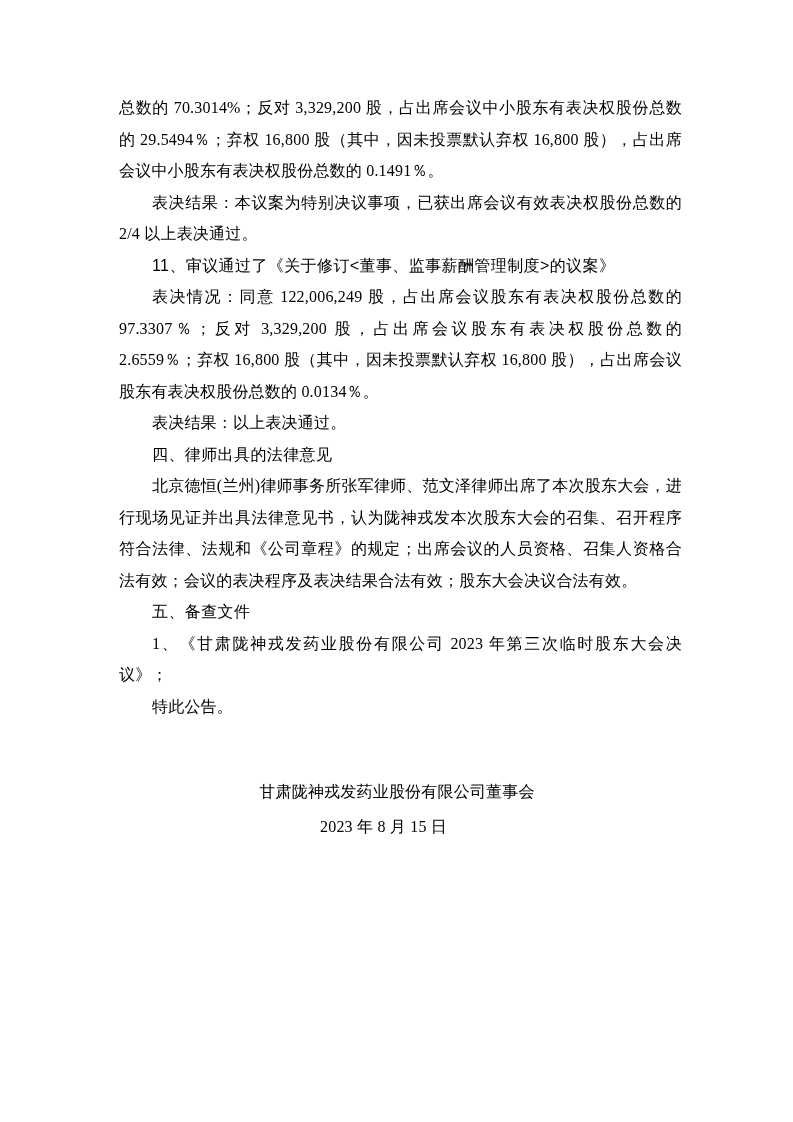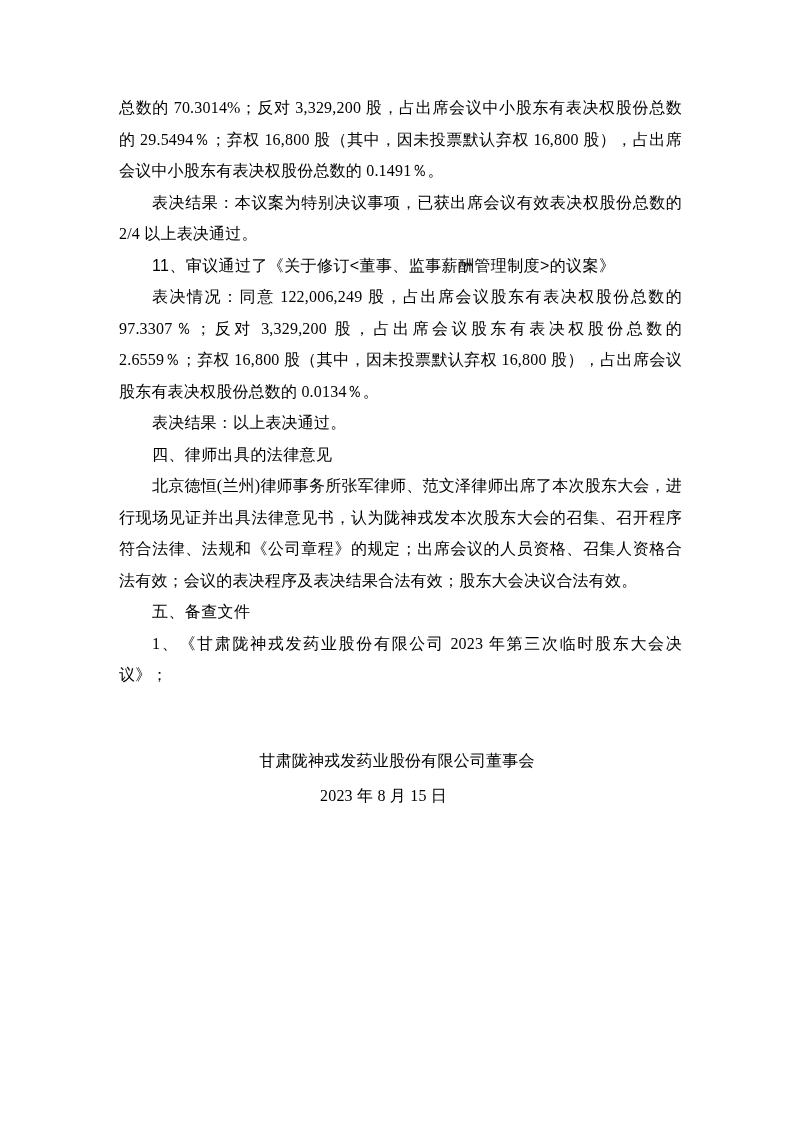--- a/index.html
+++ b/index.html
@@ -78,20 +78,21 @@
 
     <p class="para heading">四、律师出具的法律意见</p>
 
     <p class="para">北京德恒(兰州)律师事务所张军律师、范文泽律师出席了本次股东大会，进行现场见证并出具法律意见书，认为陇神戎发本次股东大会的召集、召开程序符合法律、法规和《公司章程》的规定；出席会议的人员资格、召集人资格合法有效；会议的表决程序及表决结果合法有效；股东大会决议合法有效。</p>
 
     <p class="para heading">五、备查文件</p>
 
     <p class="para">1、《甘肃陇神戎发药业股份有限公司 2023 年第三次临时股东大会决议》；</p>
 
 
+    <p class="para">特此公告。</p>
 
     <div class="signature">
       <div class="sig-line sig-company">甘肃陇神戎发药业股份有限公司董事会</div>
       <div class="sig-line sig-date">2023 年 8 月 15 日</div>
     </div>
 
   </div>
 </div>
 
 </body></html>

